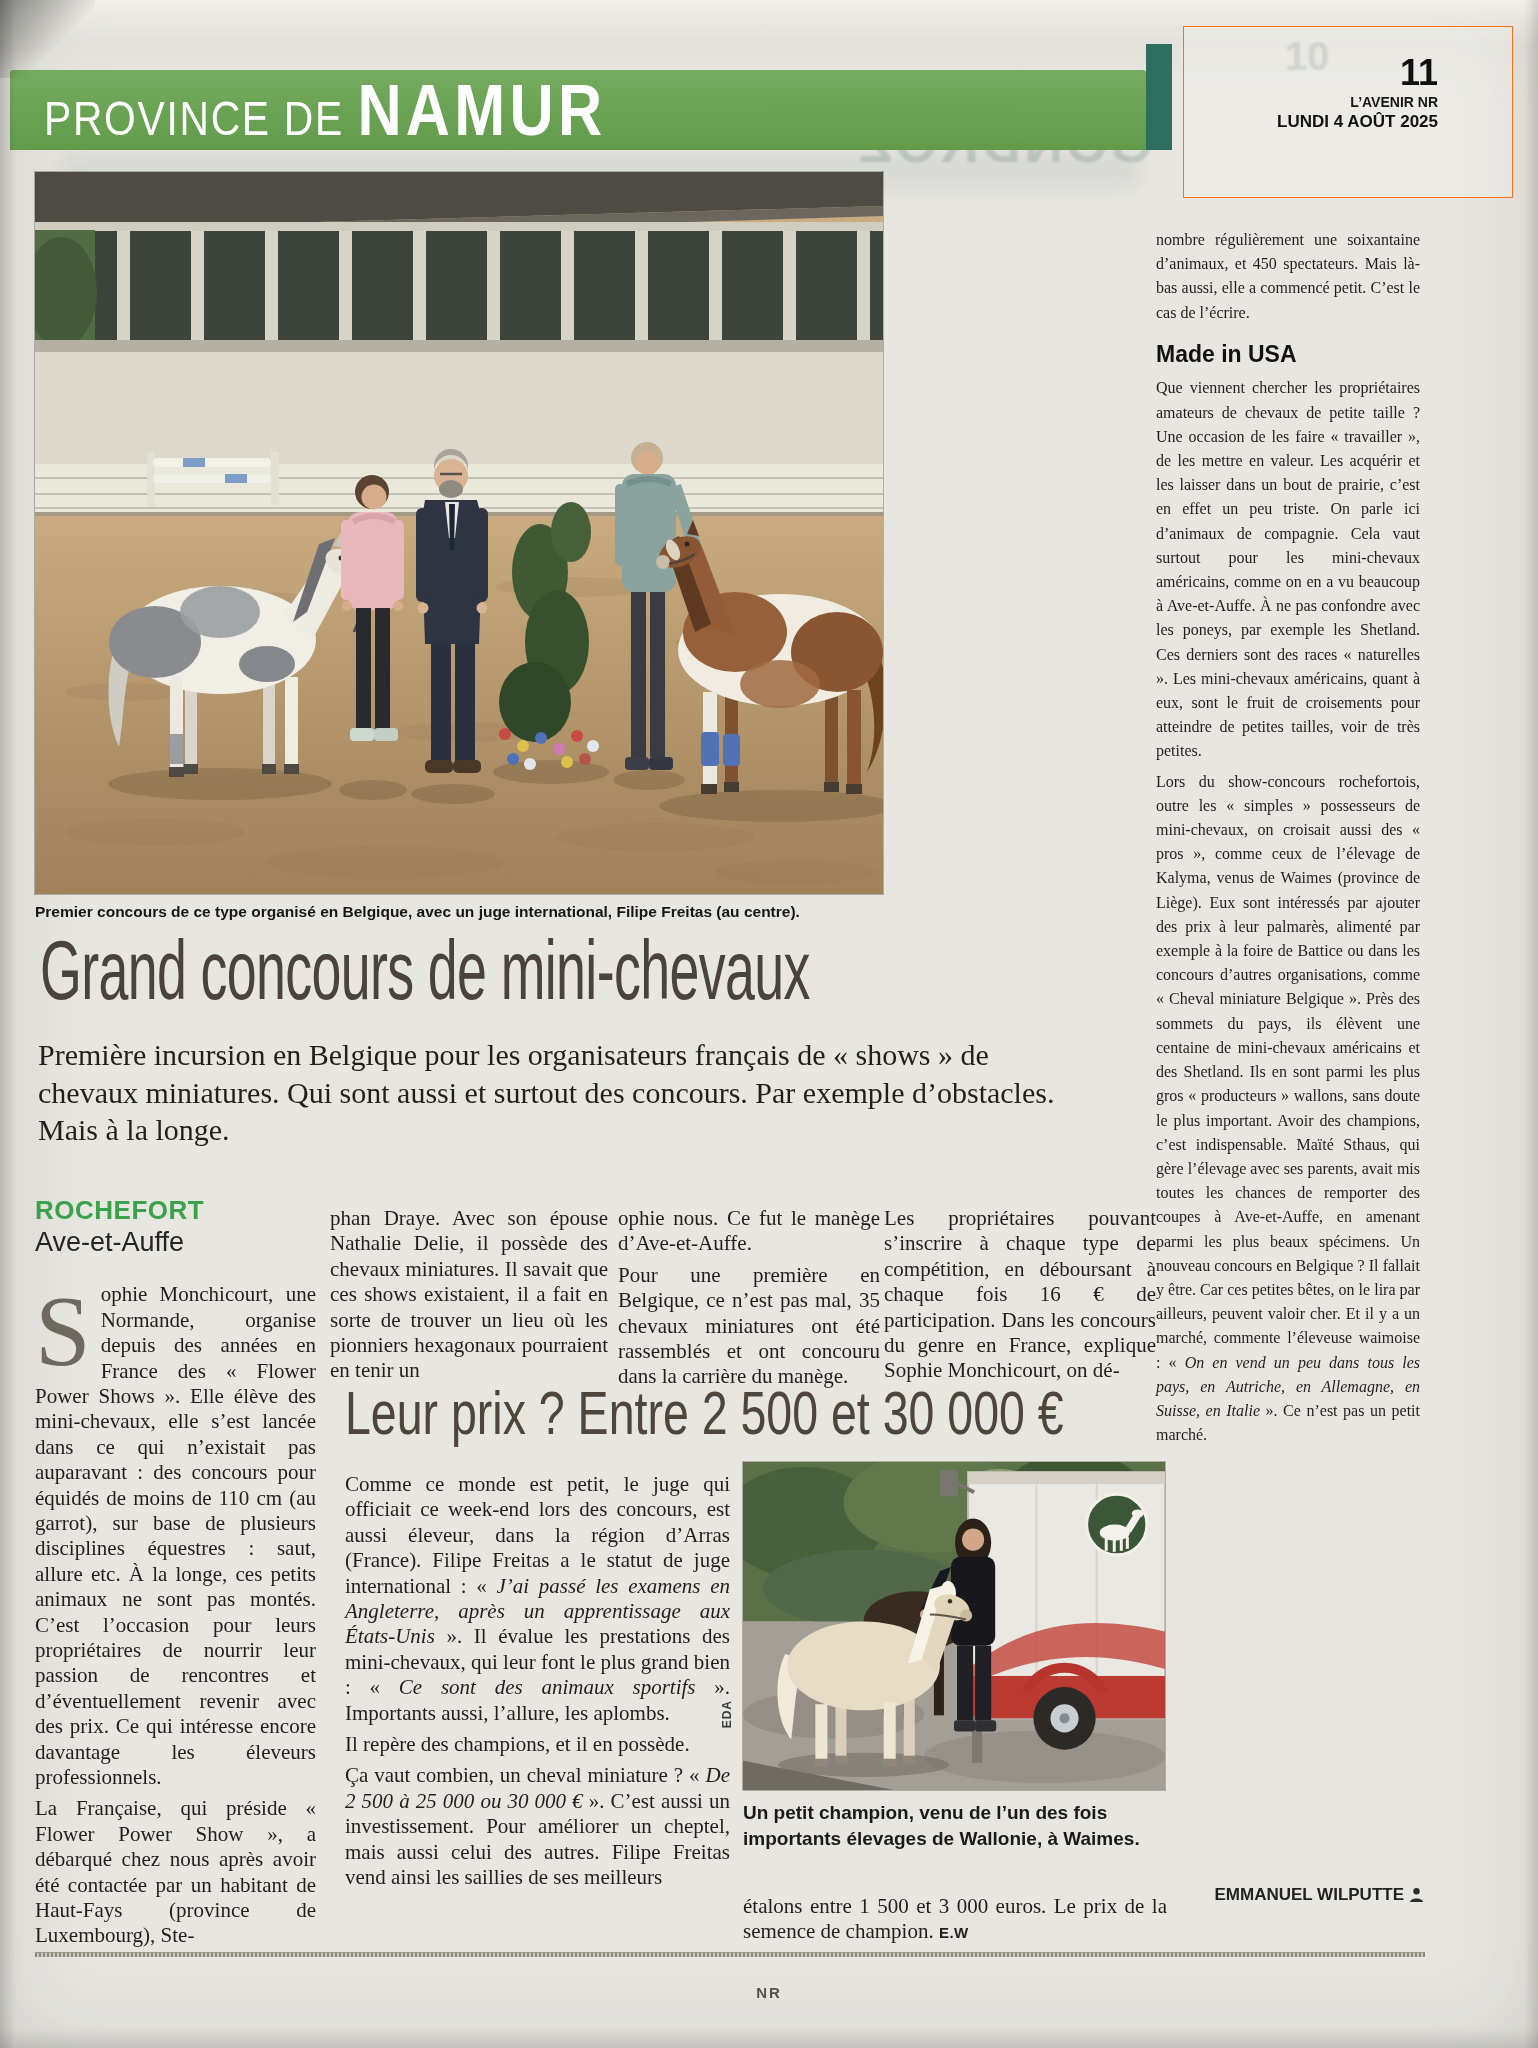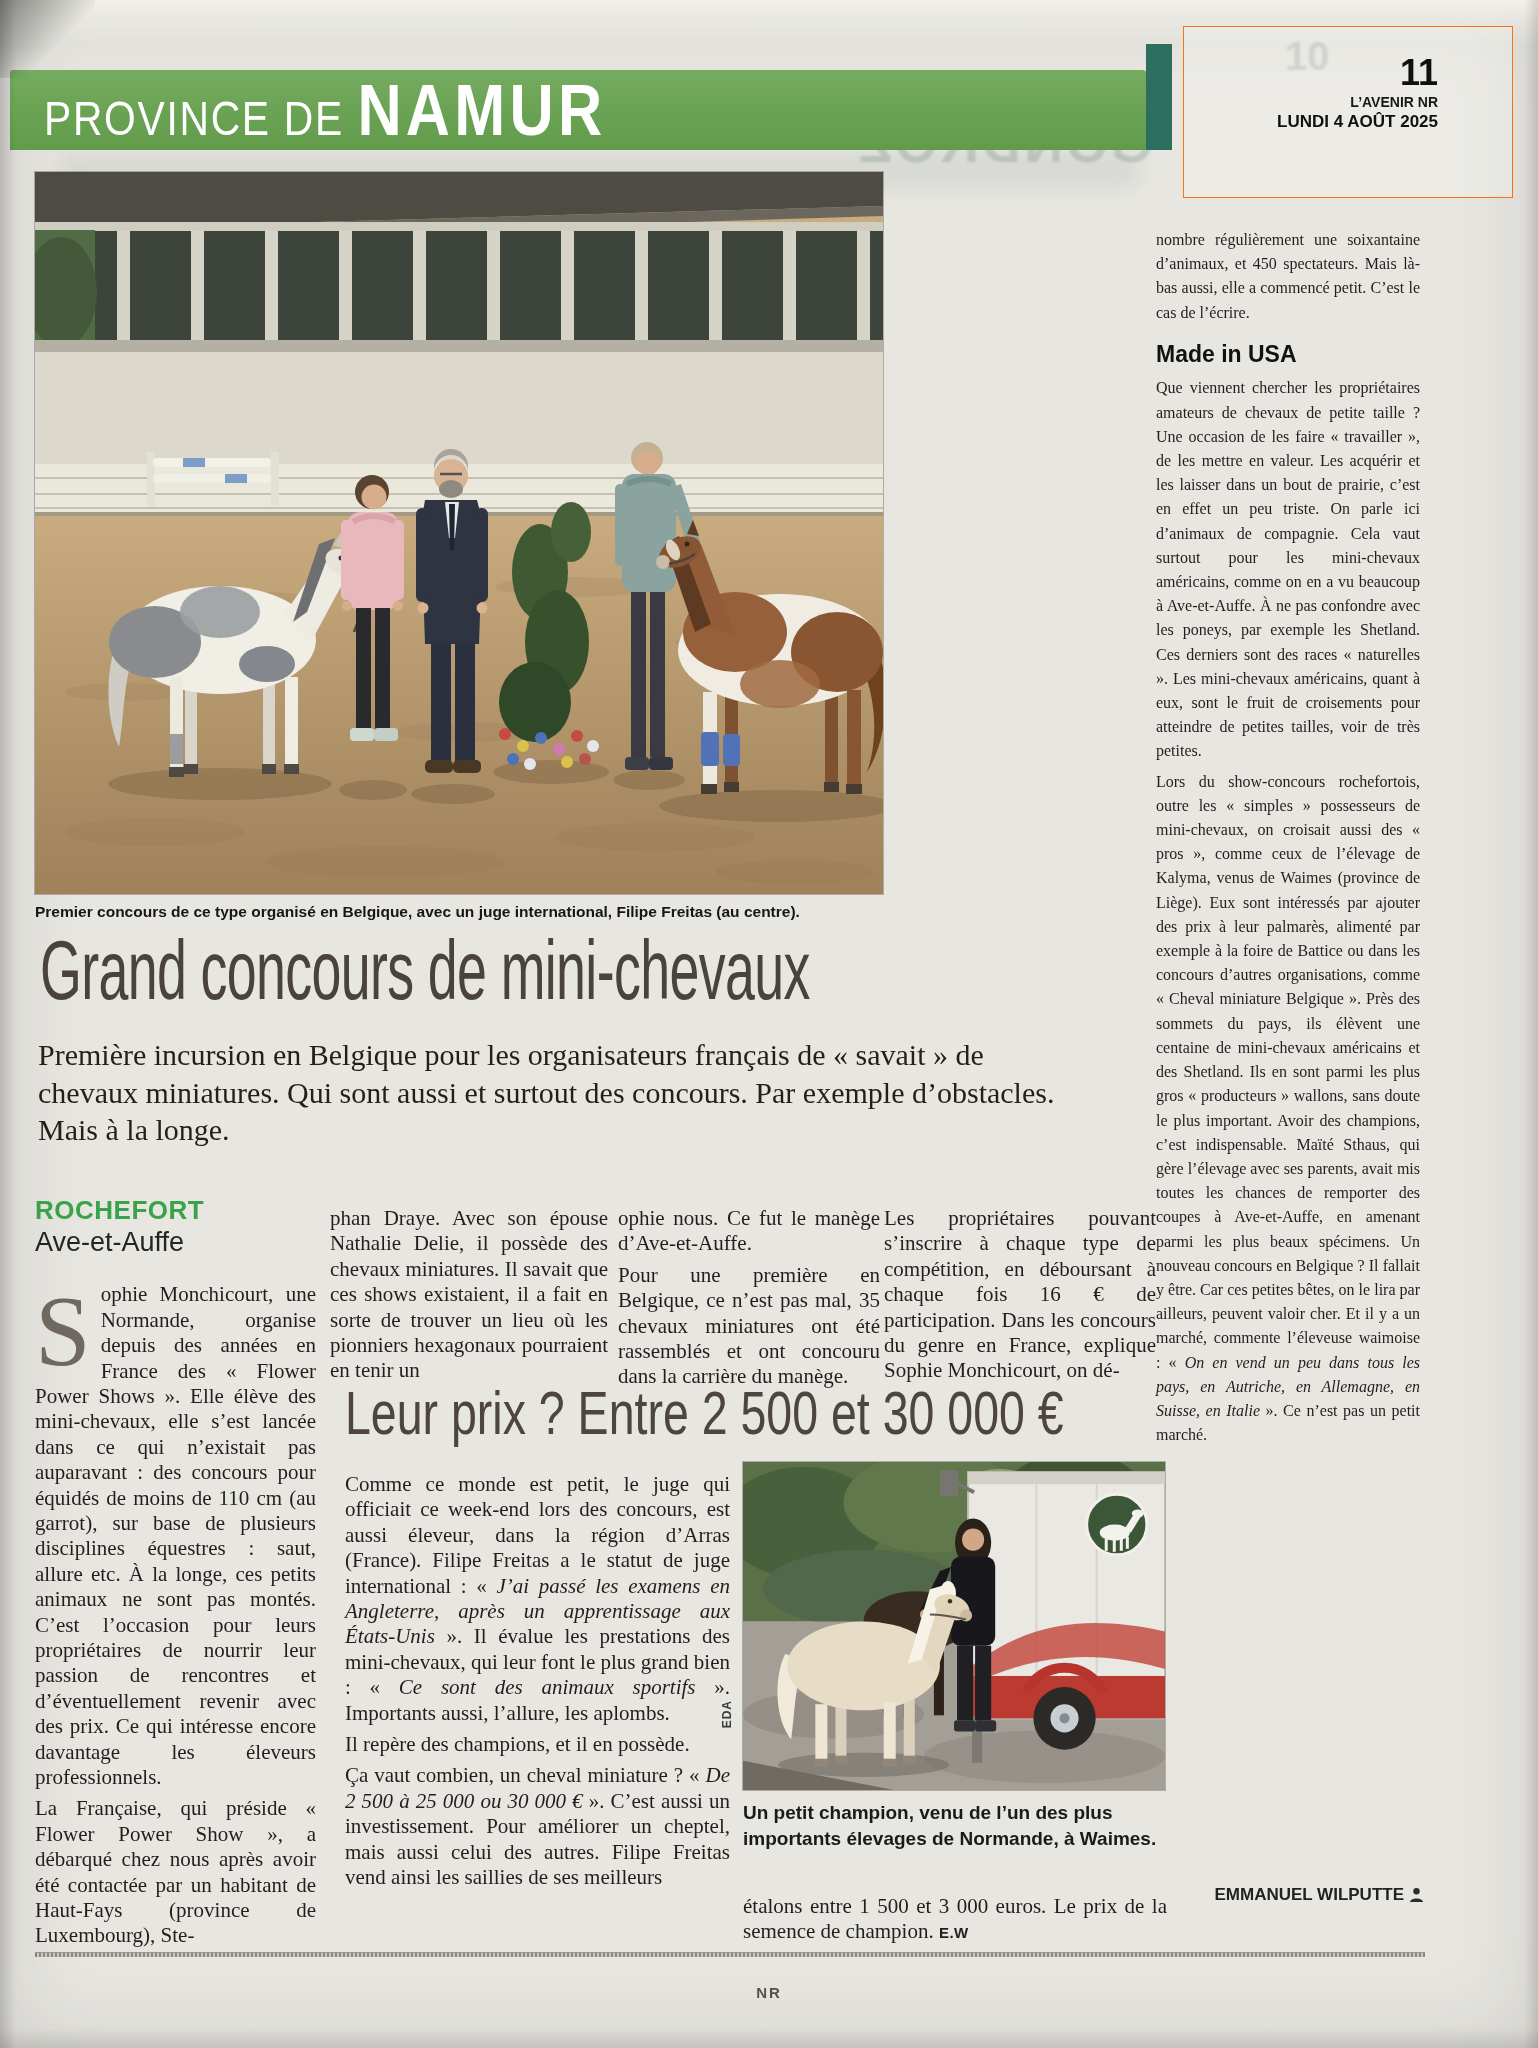--- a/index.html
+++ b/index.html
@@ -282,21 +282,21 @@
         <path d="M634,392 C644,390 652,388 660,382" stroke="#50443a" stroke-width="2.5" fill="none"></path>
       </g>
     </svg>
   </figure>
   <figcaption class="abs caption1">Premier concours de ce type organisé en Belgique, avec un juge international, Filipe Freitas (au centre).</figcaption>
 
   <h1 class="abs headline">
     <span>Grand concours de mini-chevaux</span>
   </h1>
 
-  <p class="abs standfirst">Première incursion en Belgique pour les organisateurs français de « savait » de chevaux miniatures. Qui sont aussi et surtout des concours. Par exemple d’obstacles. Mais à la longe.</p>
+  <p class="abs standfirst">Première incursion en Belgique pour les organisateurs français de « shows » de chevaux miniatures. Qui sont aussi et surtout des concours. Par exemple d’obstacles. Mais à la longe.</p>
 
   <div class="abs col1">
     <div class="kicker">ROCHEFORT</div>
     <div class="location">Ave-et-Auffe</div>
     <p class="body"><span class="dropcap">S</span><span>ophie Monchicourt, une Normande, organise depuis des années en France des « Flower Power Shows ». Elle élève des mini-chevaux, elle s’est lancée dans ce qui n’existait pas auparavant : des concours pour équidés de moins de 110 cm (au garrot), sur base de plusieurs disciplines équestres : saut, allure etc. À la longe, ces petits animaux ne sont pas montés. C’est l’occasion pour leurs propriétaires de nourrir leur passion de rencontres et d’éventuellement revenir avec des prix. Ce qui intéresse encore davantage les éleveurs professionnels.</span></p>
     <p class="body">La Française, qui préside « Flower Power Show », a débarqué chez nous après avoir été contactée par un habitant de Haut-Fays (province de Luxembourg), Ste-</p>
   </div>
 
   <div class="abs col2">
     <p class="body">phan Draye. Avec son épouse Nathalie Delie, il possède des chevaux miniatures. Il savait que ces shows existaient, il a fait en sorte de trouver un lieu où les pionniers hexagonaux pourraient en tenir un</p>
@@ -391,21 +391,21 @@
         <polygon points="186,126 200,122 178,196 164,200" fill="#f7f2e6"></polygon>
         <ellipse cx="204" cy="130" rx="8" ry="12" fill="#f7f2e6"></ellipse>
         <ellipse cx="208" cy="144" rx="18" ry="12" fill="#e0d4b9" transform="rotate(20 208 144)"></ellipse>
         <circle cx="222" cy="152" r="6" fill="#cbbb9e"></circle>
         <circle cx="206" cy="138" r="2.2" fill="#35302a"></circle>
         <path d="M222,156 C204,152 192,151 186,151" stroke="#5c564e" stroke-width="2" fill="none"></path>
       </g>
     </svg>
   </figure>
   <div class="abs photo2-credit">EDA</div>
-  <div class="abs caption2">Un petit champion, venu de l’un des plus importants élevages de Normande, à Waimes.</div>
+  <div class="abs caption2">Un petit champion, venu de l’un des fois importants élevages de Wallonie, à Waimes.</div>
 
   <p class="abs body price-cont"><span>étalons entre 1 500 et 3 000 euros. Le prix de la semence de champion.</span> <span class="initials">E.W</span></p>
 
   <aside class="abs sidebar">
     <p class="body">nombre régulièrement une soixantaine d’animaux, et 450 spectateurs. Mais là-bas aussi, elle a commencé petit. C’est le cas de l’écrire.</p>
     <h3 class="sidebar-head">Made in USA</h3>
     <p class="body">Que viennent chercher les propriétaires amateurs de chevaux de petite taille ? Une occasion de les faire « travailler », de les mettre en valeur. Les acquérir et les laisser dans un bout de prairie, c’est en effet un peu triste. On parle ici d’animaux de compagnie. Cela vaut surtout pour les mini-chevaux américains, comme on en a vu beaucoup à Ave-et-Auffe. À ne pas confondre avec les poneys, par exemple les Shetland. Ces derniers sont des races « naturelles ». Les mini-chevaux américains, quant à eux, sont le fruit de croisements pour atteindre de petites tailles, voir de très petites.</p>
     <p class="body">Lors du show-concours rochefortois, outre les « simples » possesseurs de mini-chevaux, on croisait aussi des « pros », comme ceux de l’élevage de Kalyma, venus de Waimes (province de Liège). Eux sont intéressés par ajouter des prix à leur palmarès, alimenté par exemple à la foire de Battice ou dans les concours d’autres organisations, comme « Cheval miniature Belgique ». Près des sommets du pays, ils élèvent une centaine de mini-chevaux américains et des Shetland. Ils en sont parmi les plus gros « producteurs » wallons, sans doute le plus important. Avoir des champions, c’est indispensable. Maïté Sthaus, qui gère l’élevage avec ses parents, avait mis toutes les chances de remporter des coupes à Ave-et-Auffe, en amenant parmi les plus beaux spécimens. Un nouveau concours en Belgique ? Il fallait y être. Car ces petites bêtes, on le lira par ailleurs, peuvent valoir cher. Et il y a un marché, commente l’éleveuse waimoise : « <i>On en vend un peu dans tous les pays, en Autriche, en Allemagne, en Suisse, en Italie</i> ». Ce n’est pas un petit marché.</p>
   </aside>
 

